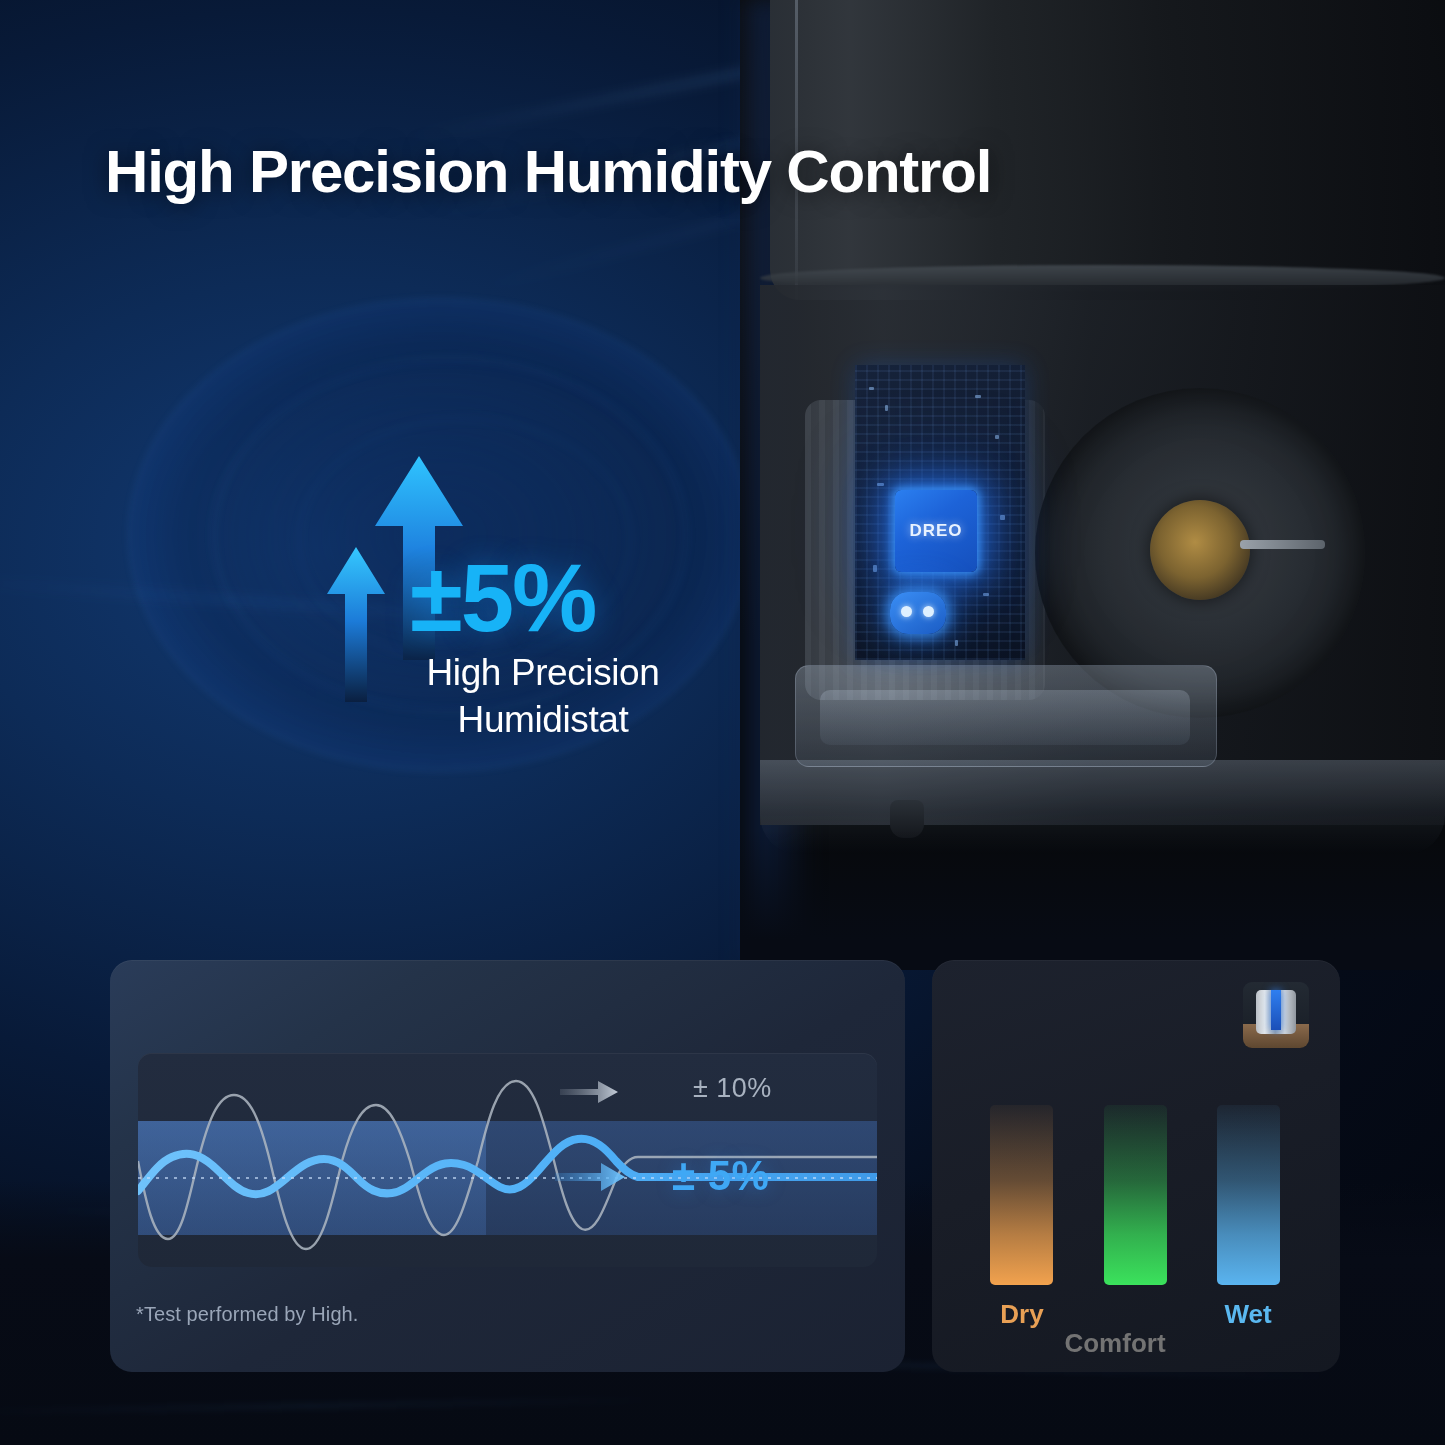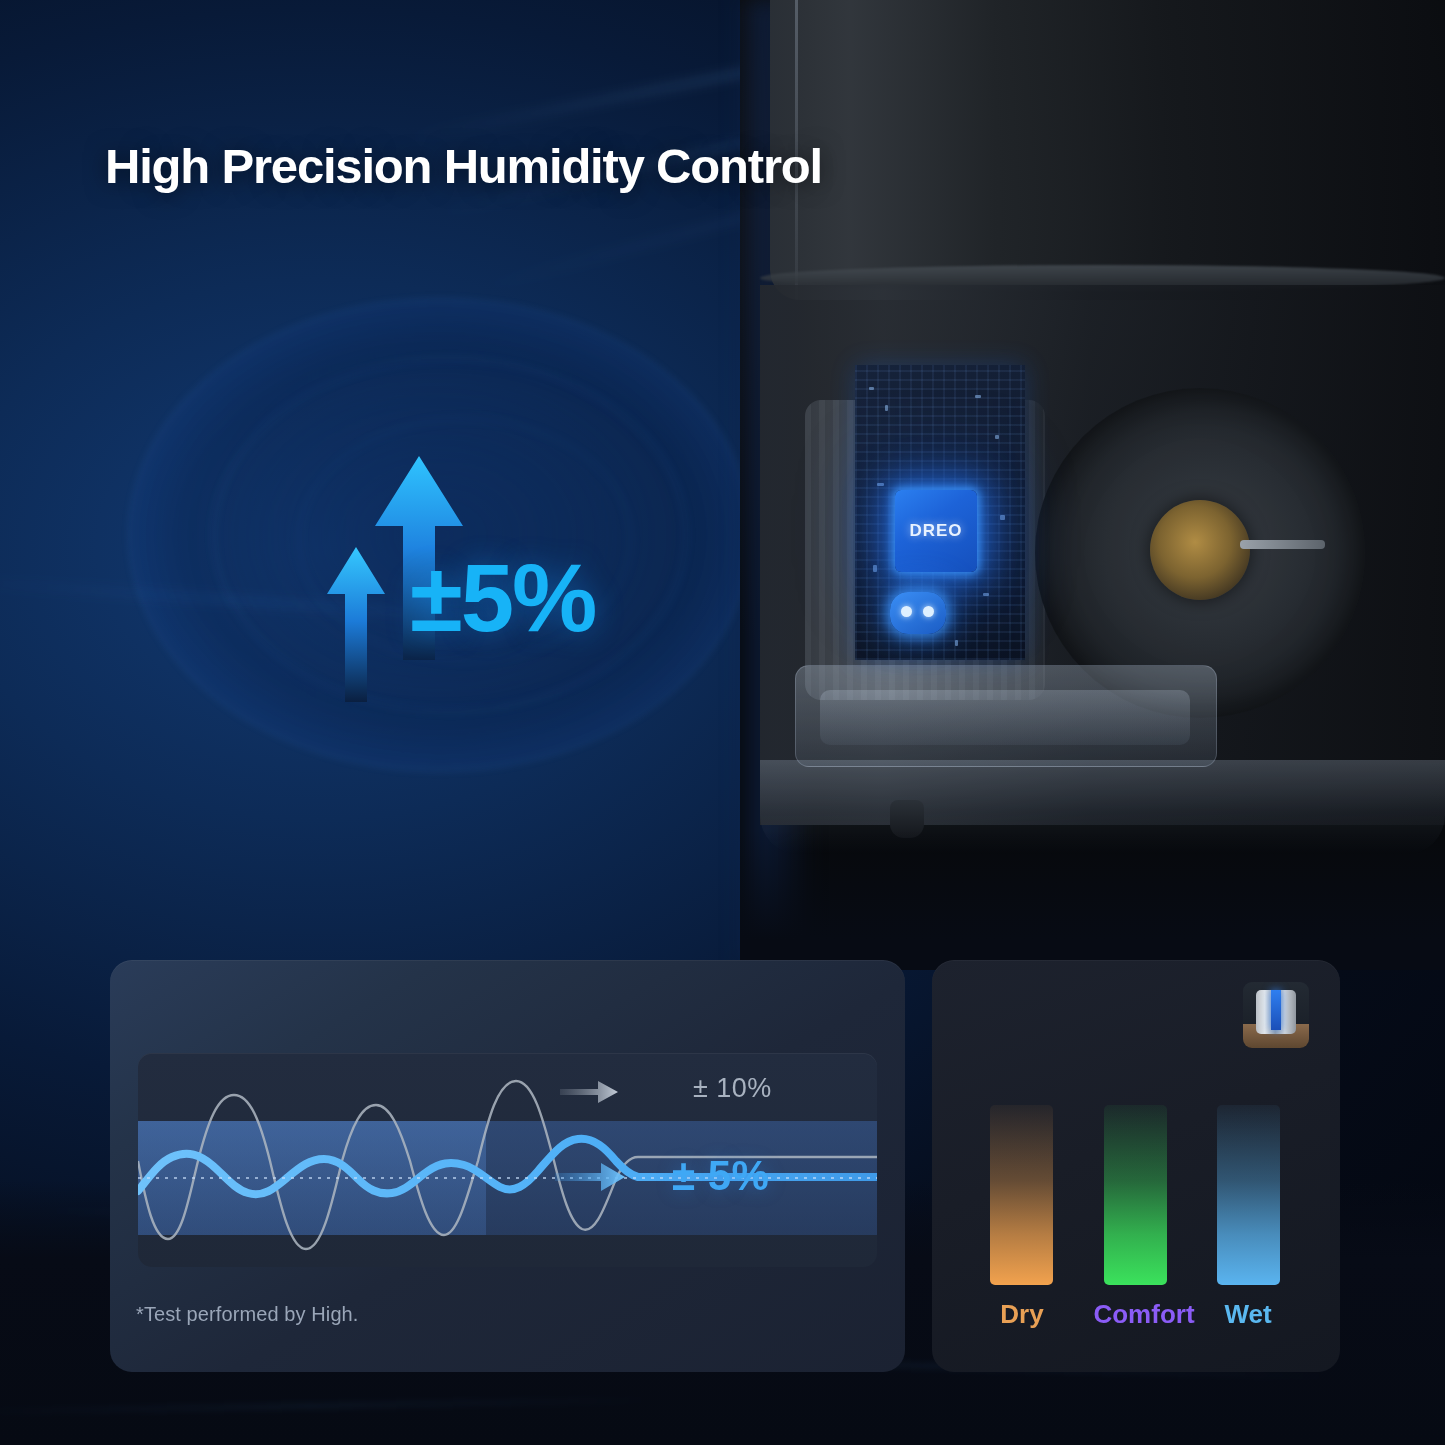--- a/index.html
+++ b/index.html
@@ -37,21 +37,21 @@
   .s2{left:430px;top:140px;width:640px;height:3px;background:linear-gradient(90deg,rgba(80,160,255,0),rgba(110,180,255,.32),rgba(80,160,255,0));transform:rotate(-13deg);}
   .s3{left:470px;top:215px;width:560px;height:2px;background:linear-gradient(90deg,rgba(80,160,255,0),rgba(100,170,255,.26),rgba(80,160,255,0));transform:rotate(-15deg);}
   .s4{left:-60px;top:600px;width:640px;height:4px;background:linear-gradient(90deg,rgba(40,100,200,0),rgba(60,130,220,.22),rgba(40,100,200,0));transform:rotate(4deg);}
   .bottom-field{position:absolute;left:0;top:1180px;width:1445px;height:265px;
     background:linear-gradient(180deg,rgba(5,10,22,.0) 0%,#070b16 30%,#060a13 100%);}
   .bfstreak{position:absolute;height:2px;filter:blur(3px);
     background:linear-gradient(90deg,rgba(50,110,200,0),rgba(70,140,230,.20),rgba(50,110,200,0));}
 
   
   .hero-title{position:absolute;left:105px;top:140px;width:1260px;
-    font-size:49px;font-weight:bold;color:#ffffff;letter-spacing:-1.2px;
+    font-size:60px;font-weight:bold;color:#ffffff;letter-spacing:-1.2px;
     line-height:1.08;text-shadow:0 2px 22px rgba(0,0,0,.55);}
 
   
   .stat-wrap{position:absolute;left:325px;top:452px;width:370px;height:300px;}
   .arrow{position:absolute;}
   .arrow svg{display:block;}
   .stat-value{position:absolute;left:85px;top:98px;font-size:96px;font-weight:bold;
     color:#17b3f7;letter-spacing:-2px;line-height:1;
     text-shadow:0 0 28px rgba(20,140,240,.45);}
   .stat-caption{position:absolute;left:68px;top:198px;width:300px;text-align:center;
@@ -158,21 +158,21 @@
   
   .bar{position:absolute;width:63px;height:180px;border-radius:5px;}
   .bar-dry{left:990px;top:1105px;
     background:linear-gradient(180deg,rgba(242,162,78,.05) 0%,rgba(242,162,78,.35) 42%,rgba(242,162,78,.72) 72%,#f2a24e 100%);}
   .bar-comfort{left:1104px;top:1105px;
     background:linear-gradient(180deg,rgba(59,226,92,.06) 0%,rgba(59,226,92,.38) 42%,rgba(59,226,92,.75) 72%,#3be25c 100%);}
   .bar-wet{left:1217px;top:1105px;
     background:linear-gradient(180deg,rgba(90,180,240,.06) 0%,rgba(90,180,240,.38) 42%,rgba(90,180,240,.74) 72%,#5ab4f0 100%);}
   .bar-label{position:absolute;top:1299px;font-size:26px;font-weight:bold;text-align:center;width:120px;}
   .bl-dry{left:962px;color:#e8a055;}
-  .bl-comfort{left:1084px;color:#8b5cf6;}
+  .bl-comfort{left:1055px;color:#737373;margin-top:29px;}
   .bl-wet{left:1188px;color:#5ab8f0;}
 </style>
 </head>
 <body>
 
 <div id="stage">
 
   <div class="bg-base"></div>
   <div class="glow-arc arc1"></div>
   <div class="glow-arc arc2"></div>
@@ -239,20 +239,24 @@
           <linearGradient id="ag2" x1="0" y1="0" x2="0" y2="1">
             <stop offset="0%" stop-color="#35c8ff"></stop>
             <stop offset="48%" stop-color="#1c7bd8"></stop>
             <stop offset="100%" stop-color="#0a1f40"></stop>
           </linearGradient>
         </defs>
         <polygon points="31,3 60,50 42,50 42,158 20,158 20,50 2,50" fill="url(#ag2)"></polygon>
       </svg>
     </span>
     <div class="stat-value">±5%</div>
+    <div class="stat-caption">
+      <span>High Precision</span><br>
+      <span>Humidistat</span>
+    </div>
   </div>
 
   <div class="bottom-field">
     <div class="bfstreak" style="left:40px;top:40px;width:620px;transform:rotate(2deg);"></div>
     <div class="bfstreak" style="left:120px;top:110px;width:760px;transform:rotate(-2deg);"></div>
     <div class="bfstreak" style="left:520px;top:185px;width:820px;transform:rotate(1.5deg);"></div>
     <div class="bfstreak" style="left:-40px;top:225px;width:700px;transform:rotate(-1deg);"></div>
   </div>
 
   <div class="card card-left"></div>

